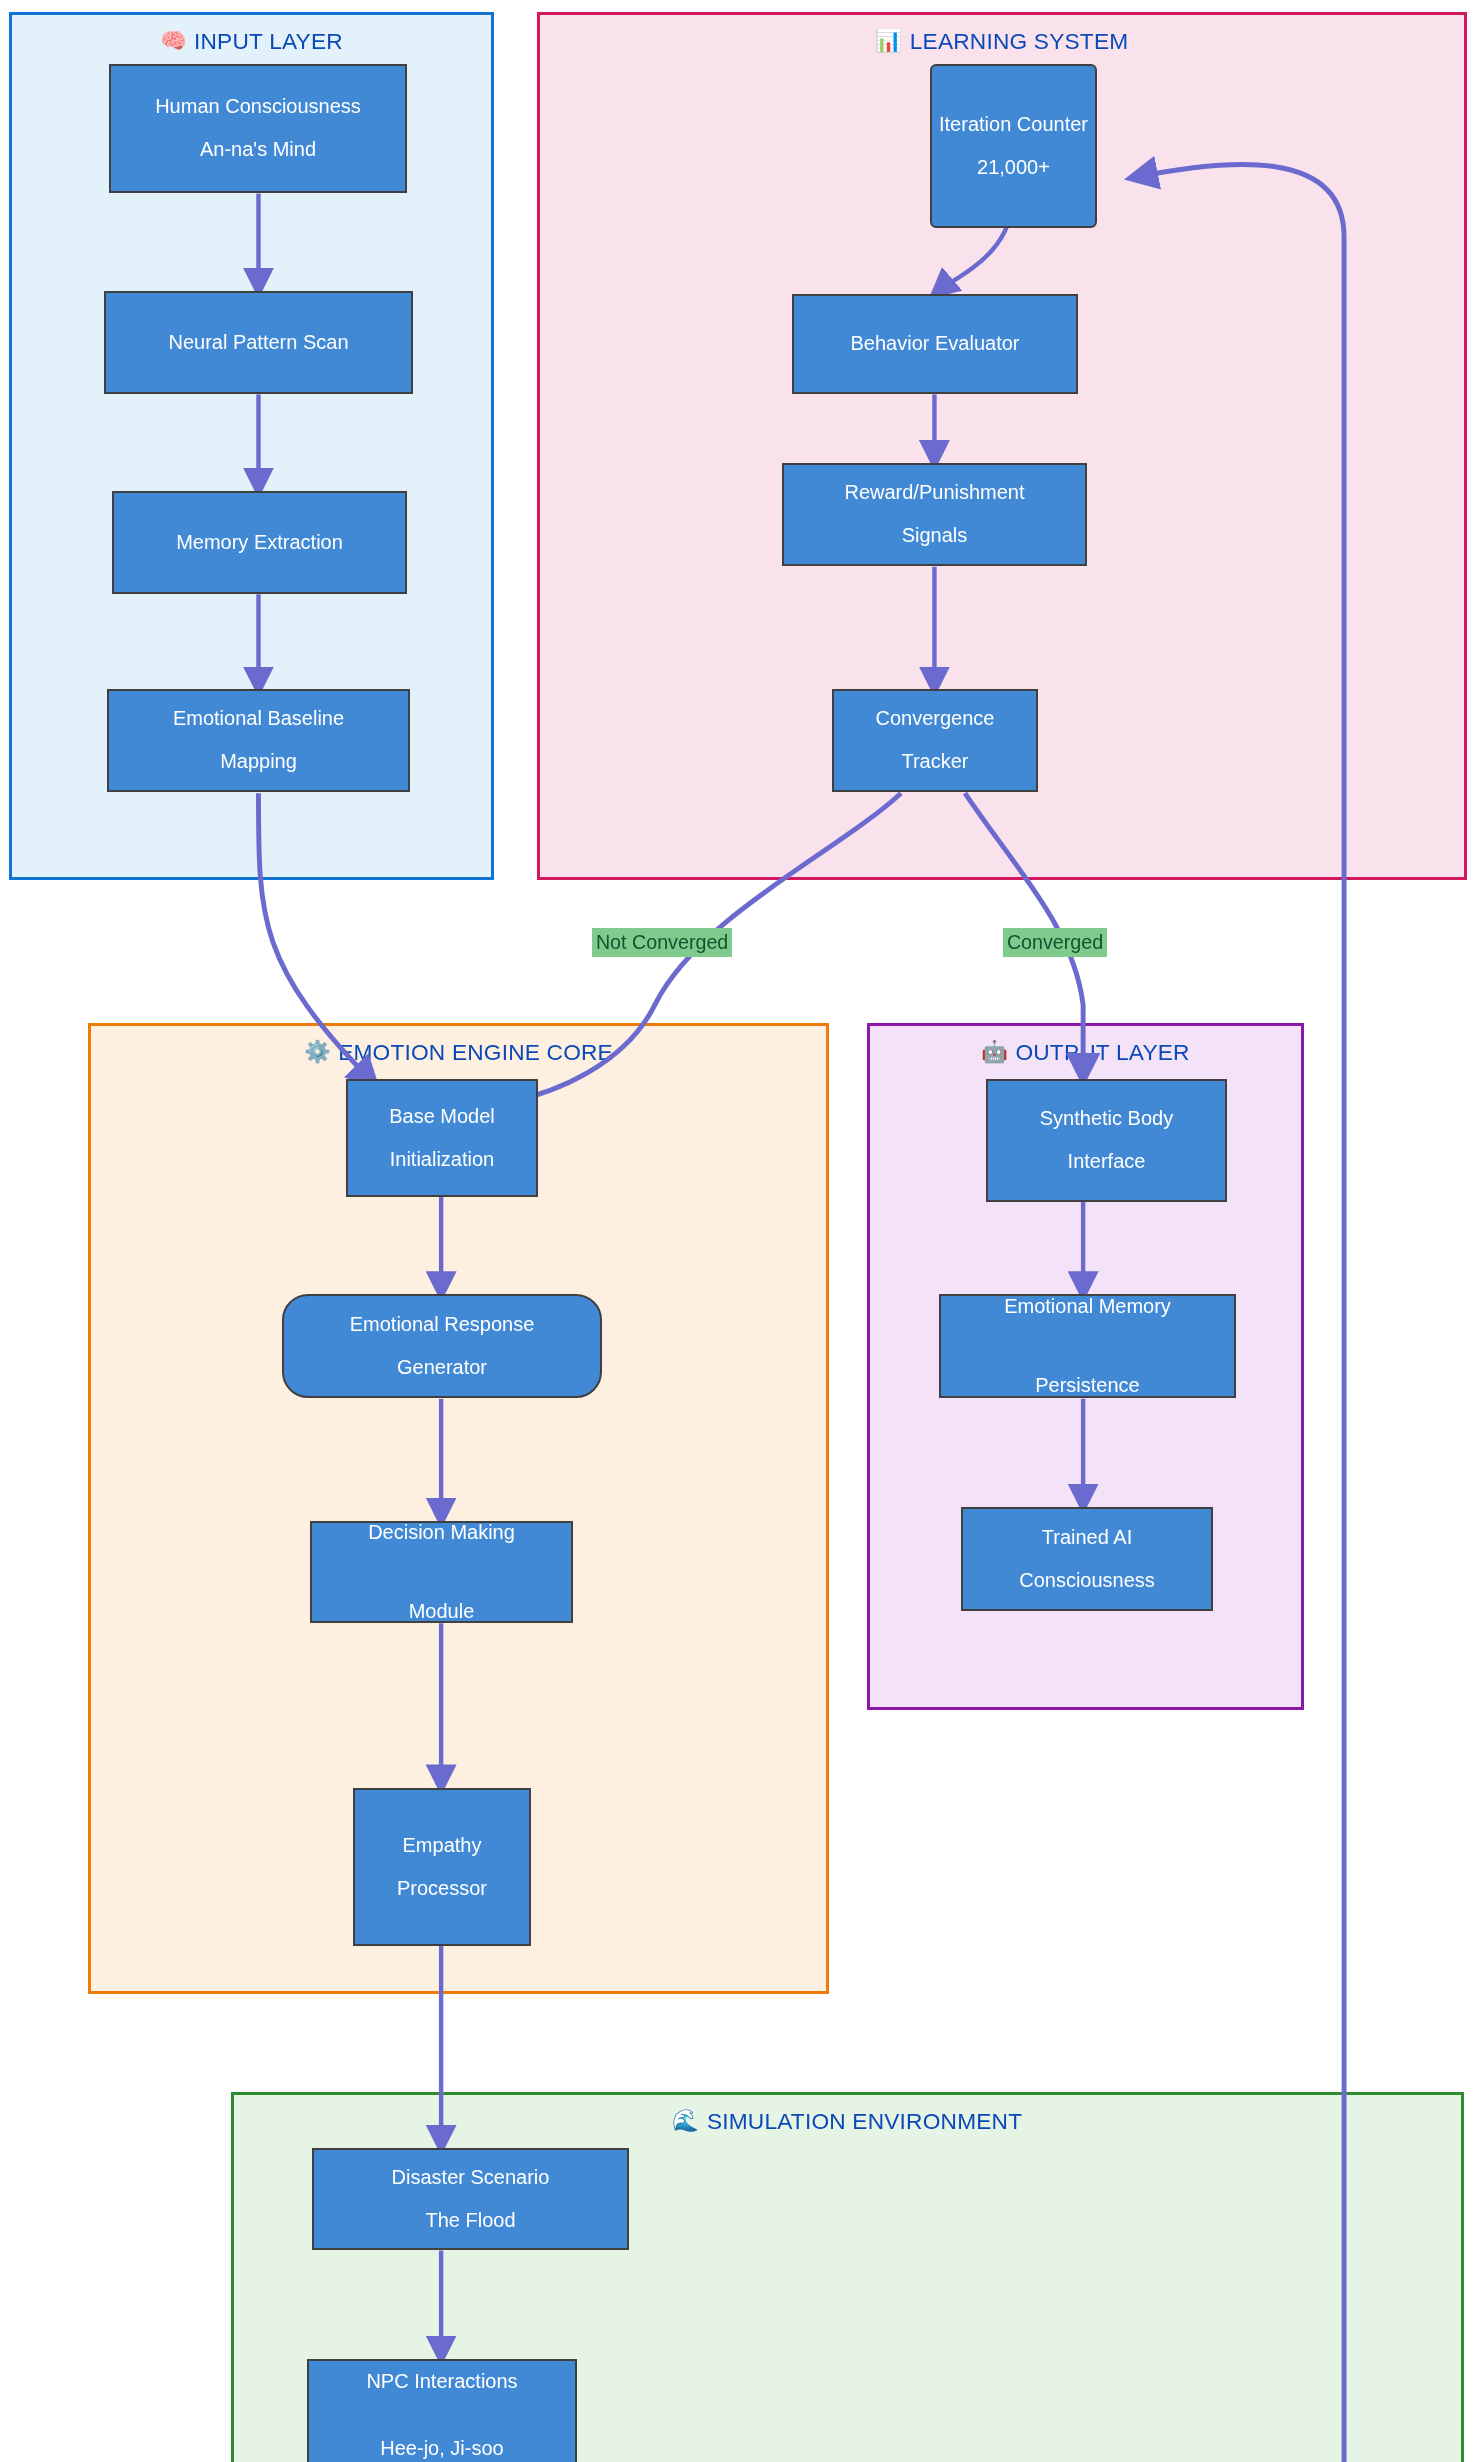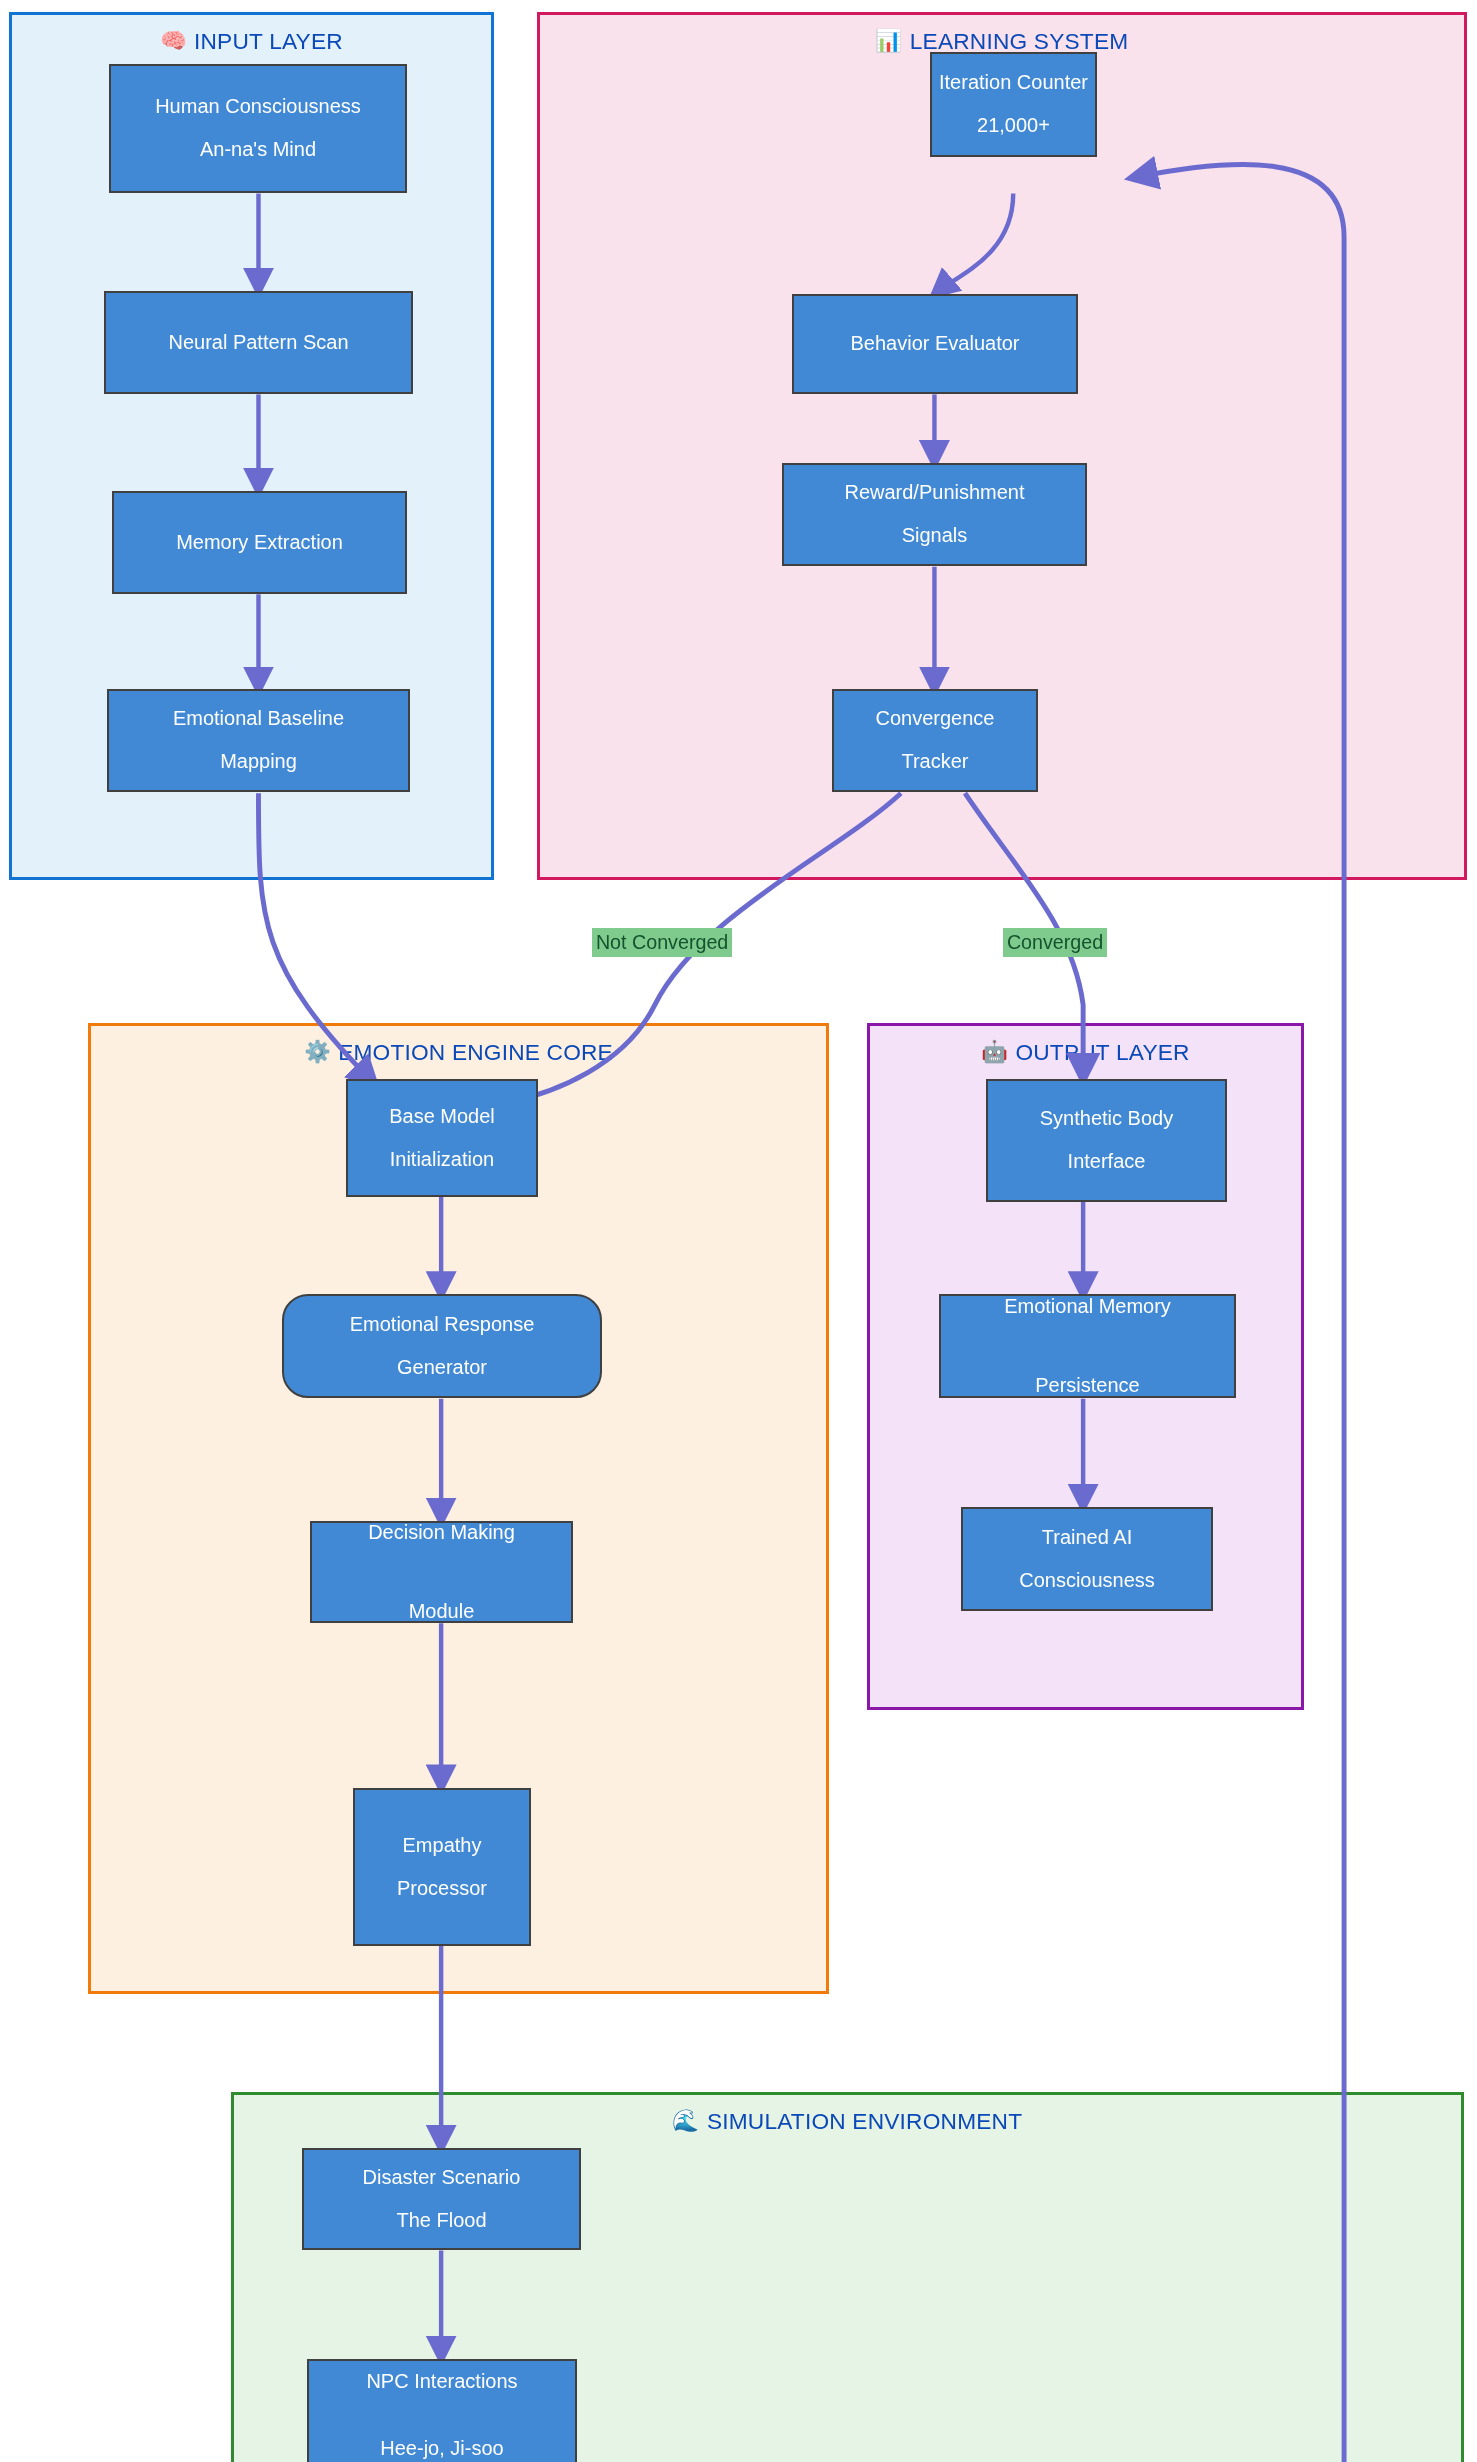--- a/index.html
+++ b/index.html
@@ -133,21 +133,21 @@
 
   <div class="node" style="left:112px;top:491px;width:295px;height:103px;">
     <span>Memory Extraction</span>
   </div>
 
   <div class="node" style="left:107px;top:689px;width:303px;height:103px;">
     <span>Emotional Baseline</span>
     <span class="l2">Mapping</span>
   </div>
 
-  <div class="node" style="left:930px;top:52px;width:167px;height:105px;">
+  <div class="node" style="left:930px;top:64px;width:167px;height:164px;border-radius:6px;">
     <span>Iteration Counter</span>
     <span class="l2">21,000+</span>
   </div>
 
   <div class="node" style="left:792px;top:294px;width:286px;height:100px;">
     <span>Behavior Evaluator</span>
   </div>
 
   <div class="node" style="left:782px;top:463px;width:305px;height:103px;">
     <span>Reward/Punishment</span>
@@ -187,21 +187,21 @@
   <div class="node" style="left:939px;top:1294px;width:297px;height:104px;gap:36px;">
     <span>Emotional Memory</span>
     <span class="l2">Persistence</span>
   </div>
 
   <div class="node" style="left:961px;top:1507px;width:252px;height:104px;">
     <span>Trained AI</span>
     <span class="l2">Consciousness</span>
   </div>
 
-  <div class="node" style="left:302px;top:2148px;width:279px;height:102px;">
+  <div class="node" style="left:312px;top:2148px;width:317px;height:102px;">
     <span>Disaster Scenario</span>
     <span class="l2">The Flood</span>
   </div>
 
   <div class="node" style="left:307px;top:2359px;width:270px;height:113px;gap:24px;">
     <span>NPC Interactions</span>
     <span class="l2">Hee-jo, Ji-soo</span>
   </div>
 
 </div>

